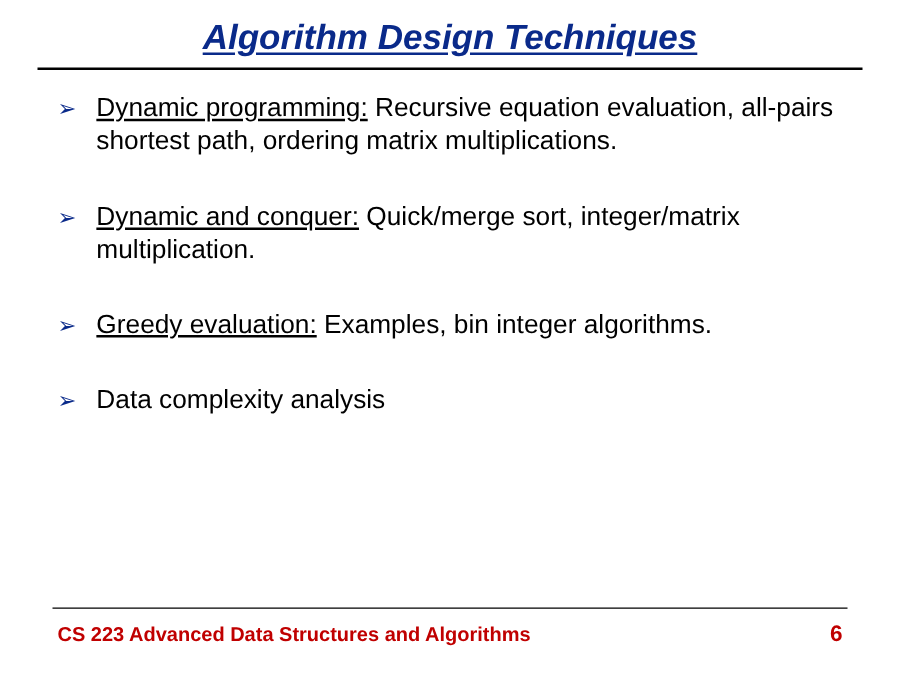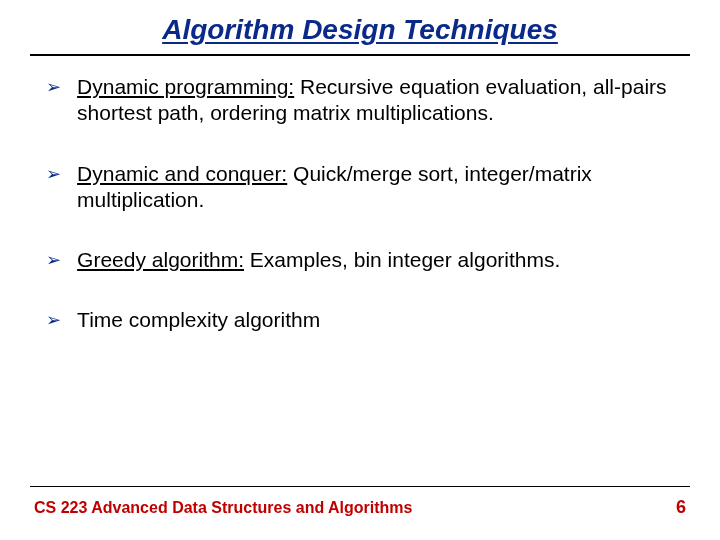--- a/index.html
+++ b/index.html
@@ -58,21 +58,21 @@
   }
   .topic {
     text-decoration: underline;
     text-align: right;
   }
   .footer {
     position: absolute;
     left: 0;
     right: 0;
     bottom: 22px;
-    padding: 0 30px;
+    padding: 0 42px;
   }
   .footer-rule {
     border: none;
     border-top: 1.5px solid #000;
     margin: 0 0 10px 0;
   }
   .footer-row {
     display: flex;
     justify-content: space-between;
     align-items: baseline;
@@ -109,28 +109,28 @@
     <div class="bullet">
       <span class="arrow">➢</span>
       <span class="bullet-text">
         <span class="topic">Dynamic and conquer:</span><span> Quick/merge sort, integer/matrix multiplication.</span>
       </span>
     </div>
 
     <div class="bullet">
       <span class="arrow">➢</span>
       <span class="bullet-text">
-        <span class="topic">Greedy algorithm:</span><span> Examples, bin integer algorithms.</span>
+        <span class="topic">Greedy evaluation:</span><span> Examples, bin integer algorithms.</span>
       </span>
     </div>
 
     <div class="bullet">
       <span class="arrow">➢</span>
       <span class="bullet-text">
-        <span class="topic"></span><span> Time complexity algorithm</span>
+        <span class="topic"></span><span> Data complexity analysis</span>
       </span>
     </div>
 
   </div>
 
   <div class="footer">
     <hr class="footer-rule">
     <div class="footer-row">
       <span class="footer-left">CS 223 Advanced Data Structures and Algorithms</span>
       <span class="footer-right">6</span>

